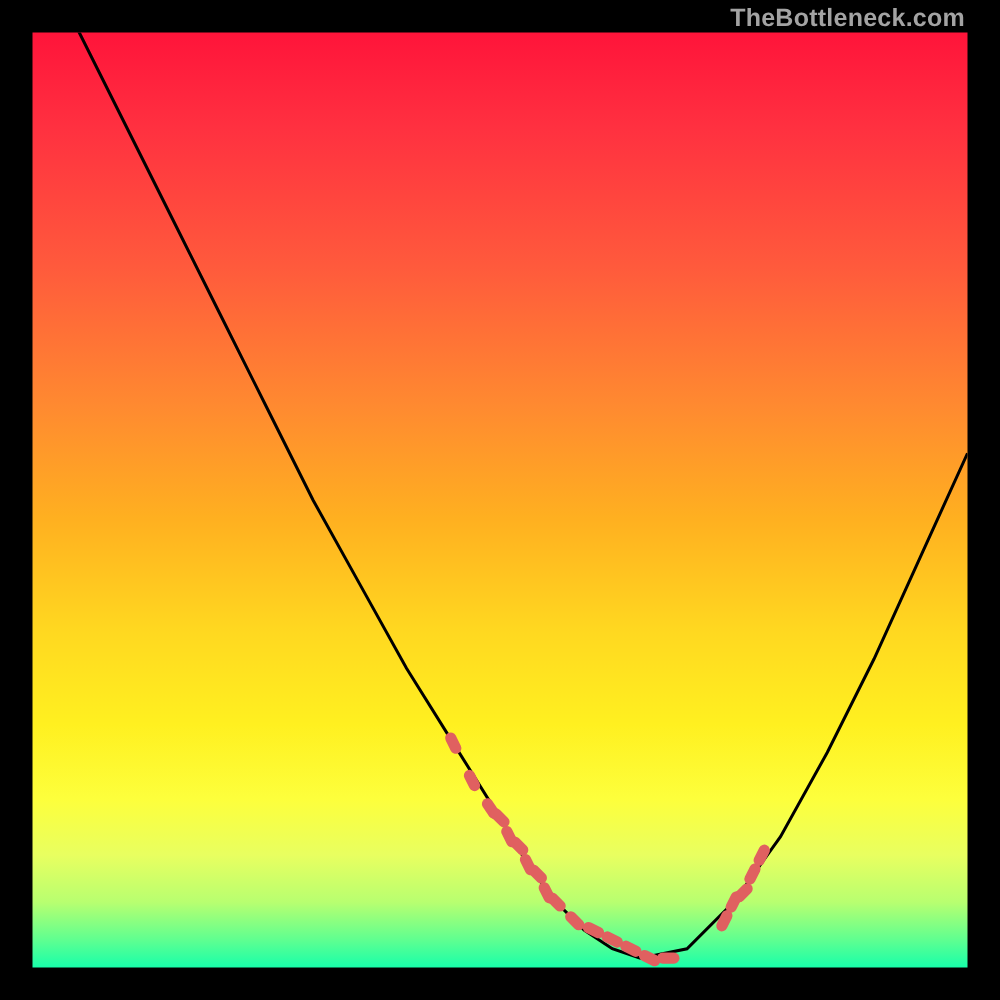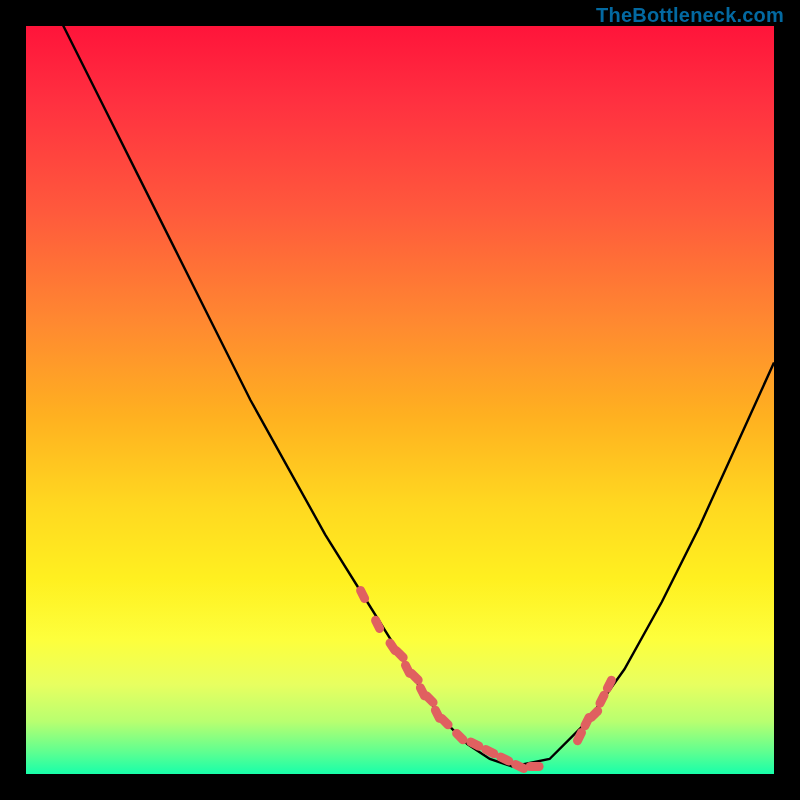--- a/index.html
+++ b/index.html
@@ -36,22 +36,22 @@
       #fdff3c 82%,
       #e8ff60 88%,
       #b8ff70 93%,
       #60ff90 97%,
       #18ffaa 100%
     );
   }
   .watermark {
     position: absolute;
     top: 4px;
-    right: 16px;
-    color: #0369a1;
+    right: 28px;
+    color: #a3a3a3;
     font-size: 20px;
     font-weight: 600;
     letter-spacing: 0.2px;
     user-select: none;
   }
   svg.curve {
     position: absolute;
     left: 0; top: 0;
     width: 748px; height: 748px;
   }

